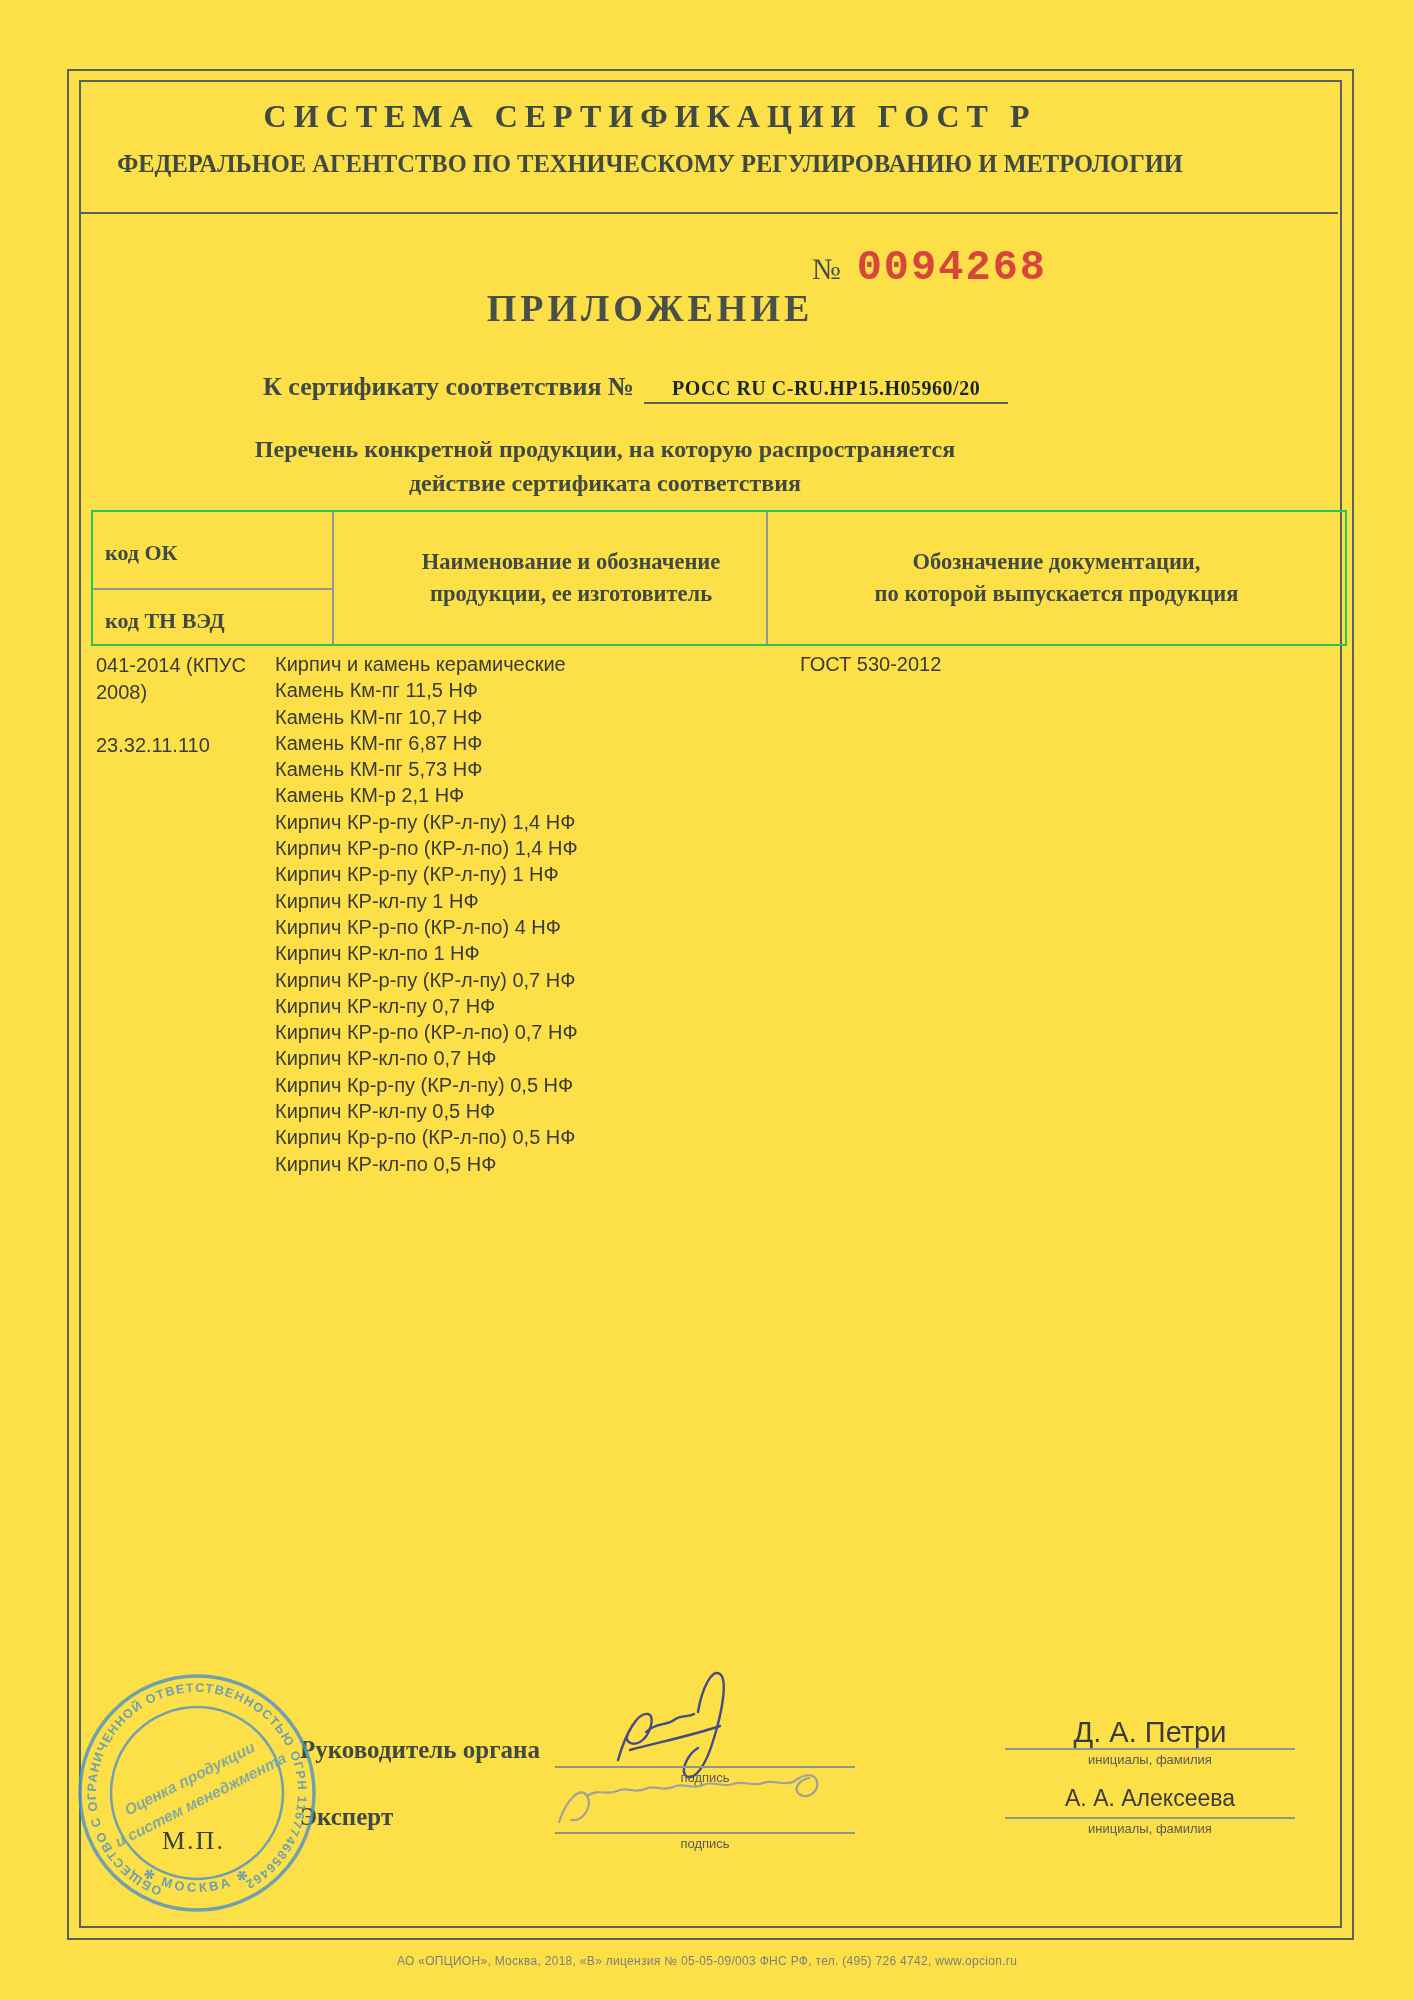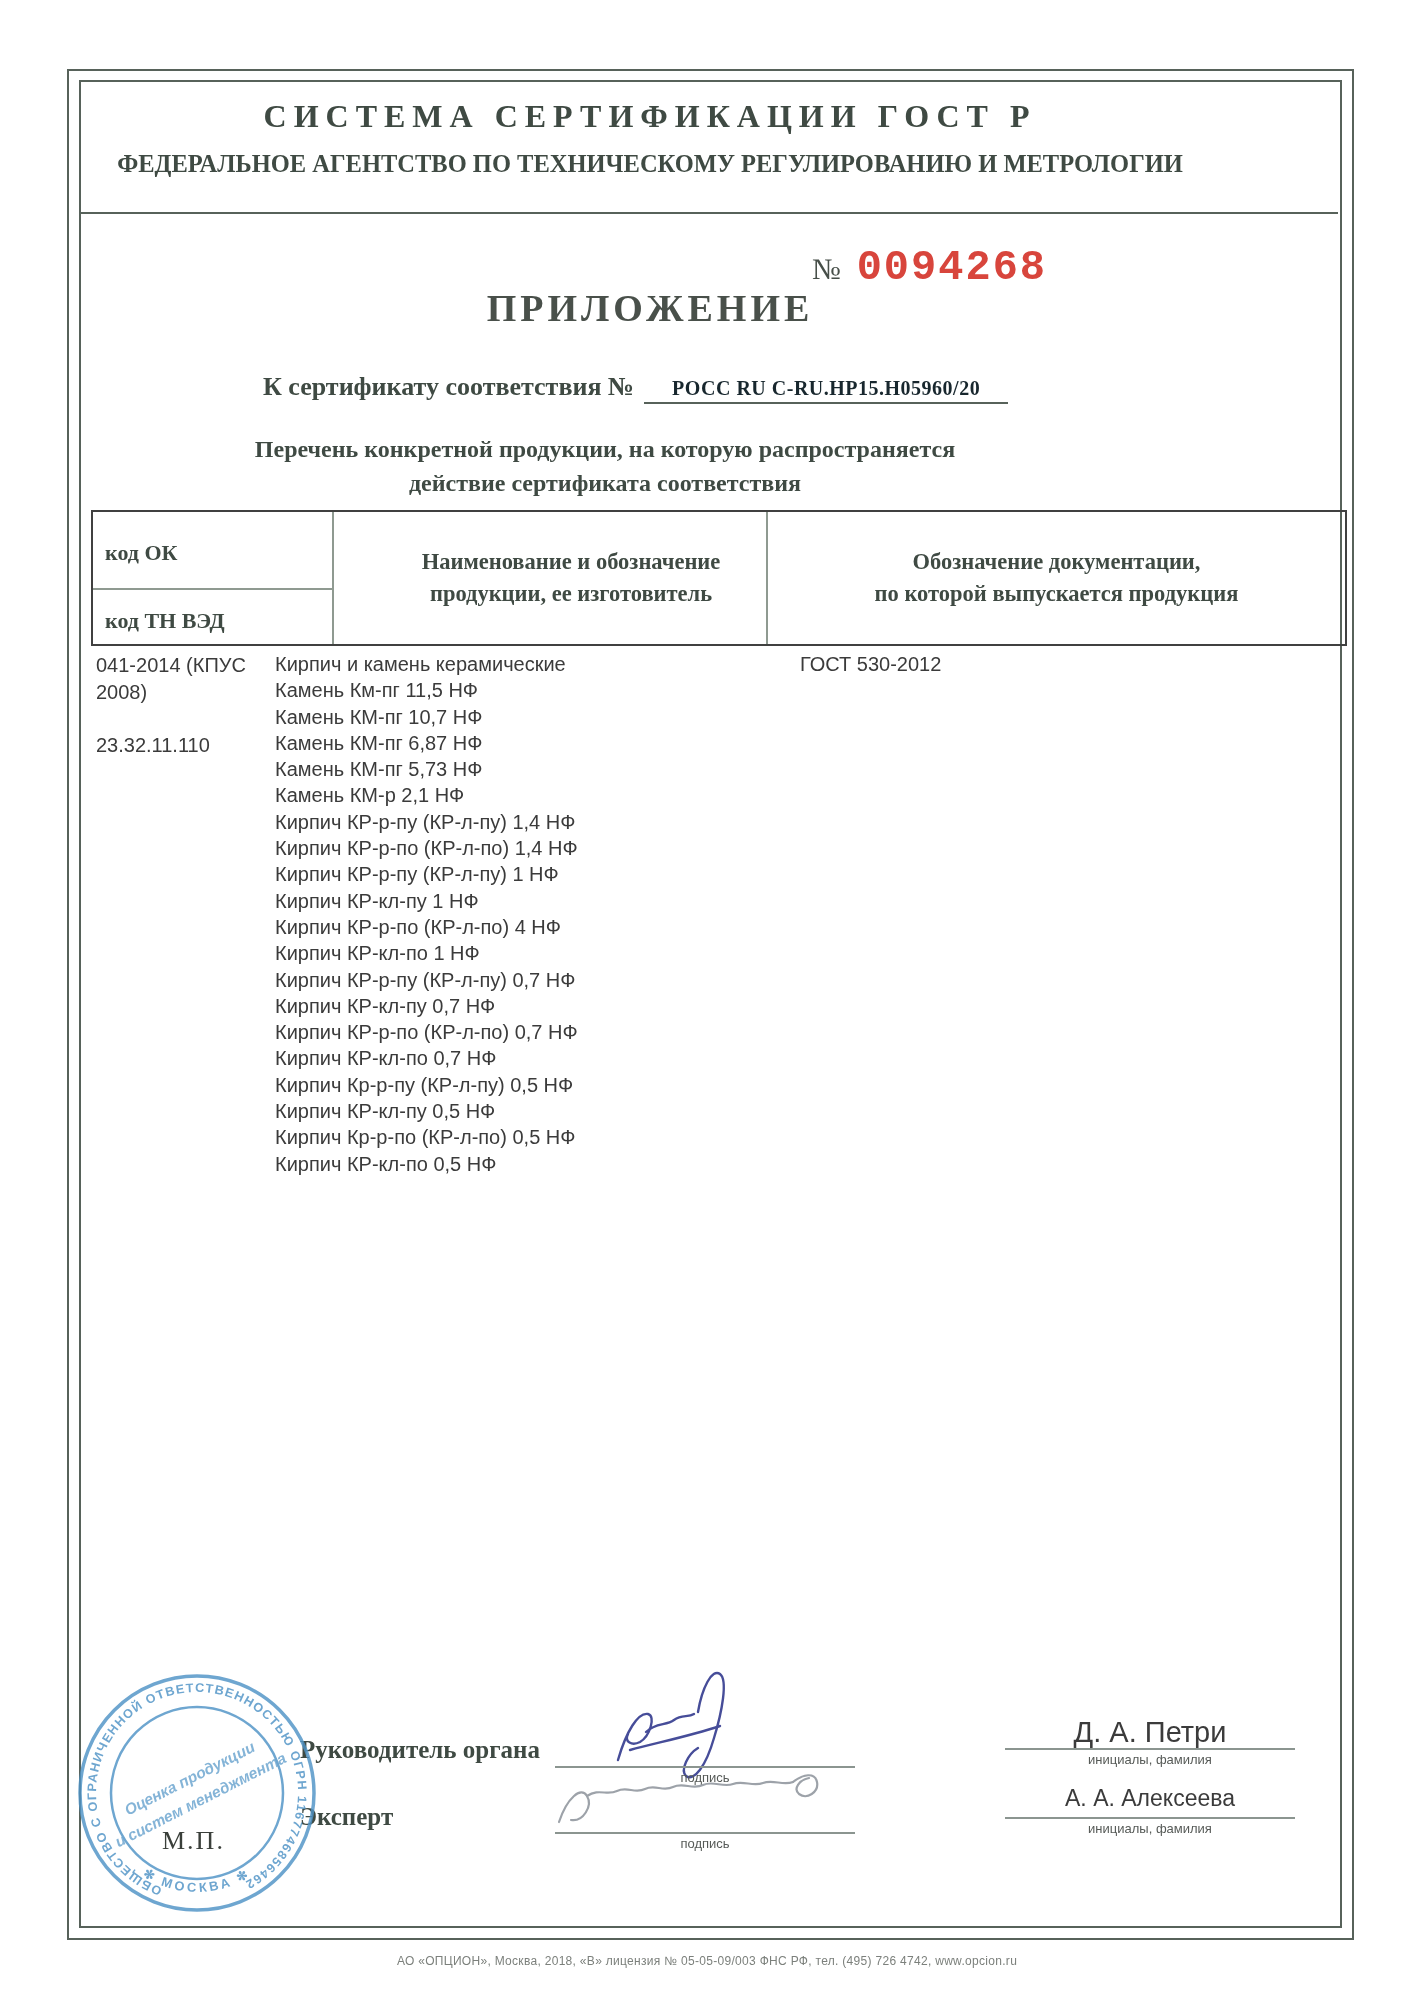--- a/index.html
+++ b/index.html
@@ -1,18 +1,18 @@
 <!DOCTYPE html>
 <html><head>
 <meta charset="utf-8">
 <style>
   html,body { margin:0; padding:0; background:#e8eae6; }
   .page {
     position:relative; width:1414px; height:2000px;
-    background:#ffffff;
+    background:#fde047;
     overflow:hidden;
     font-family:"Liberation Serif", serif;
   }
   
   .frame-outer { position:absolute; left:67px; top:69px; width:1283px; height:1867px;
     border:2px solid #57625a; }
   .frame-inner { position:absolute; left:79px; top:80px; width:1259px; height:1844px;
     border:2px solid #57625a; }
 
   .system-title { position:absolute; left:80px; top:98px; width:1140px; text-align:center;
@@ -32,21 +32,21 @@
   .cert-line { position:absolute; left:263px; top:372px; font-size:26px; font-weight:bold;
     color:#3f4a43; white-space:nowrap; }
   .cert-no { font-size:20px; color:#18272e; border-bottom:2px solid #57625a;
     padding:0 28px 3px 28px; margin-left:10px; letter-spacing:0.5px; }
 
   .subtitle { position:absolute; left:95px; top:432px; width:1020px; text-align:center;
     font-size:24px; font-weight:bold; color:#3f4a43; line-height:34px; }
 
   
   .cert-table { position:absolute; left:91px; top:510px; width:1256px; height:136px;
-    border:2px solid #404040; box-sizing:border-box; display:flex; background:transparent; }
+    border:2px solid #22c55e; box-sizing:border-box; display:flex; background:transparent; }
   .t-col1 { width:241px; border-right:2px solid #8f9a91; box-sizing:border-box;
     display:flex; flex-direction:column; }
   .t-col1-top { height:76px; box-sizing:border-box; padding:28px 0 0 12px;
     font-size:22px; font-weight:bold; color:#3f4a43; }
   .t-col1-bottom { flex:1; border-top:2px solid #8f9a91; box-sizing:border-box;
     padding:18px 0 0 12px; font-size:22px; font-weight:bold; color:#3f4a43; }
   .t-colmid { width:434px; border-right:2px solid #8f9a91; box-sizing:border-box;padding-left:42px; }
   .t-collast { flex:1; }
   .t-head { display:flex; flex-direction:column; justify-content:center; height:100%;
     text-align:center; font-size:22.5px; font-weight:bold; color:#3f4a43; line-height:32px; }

